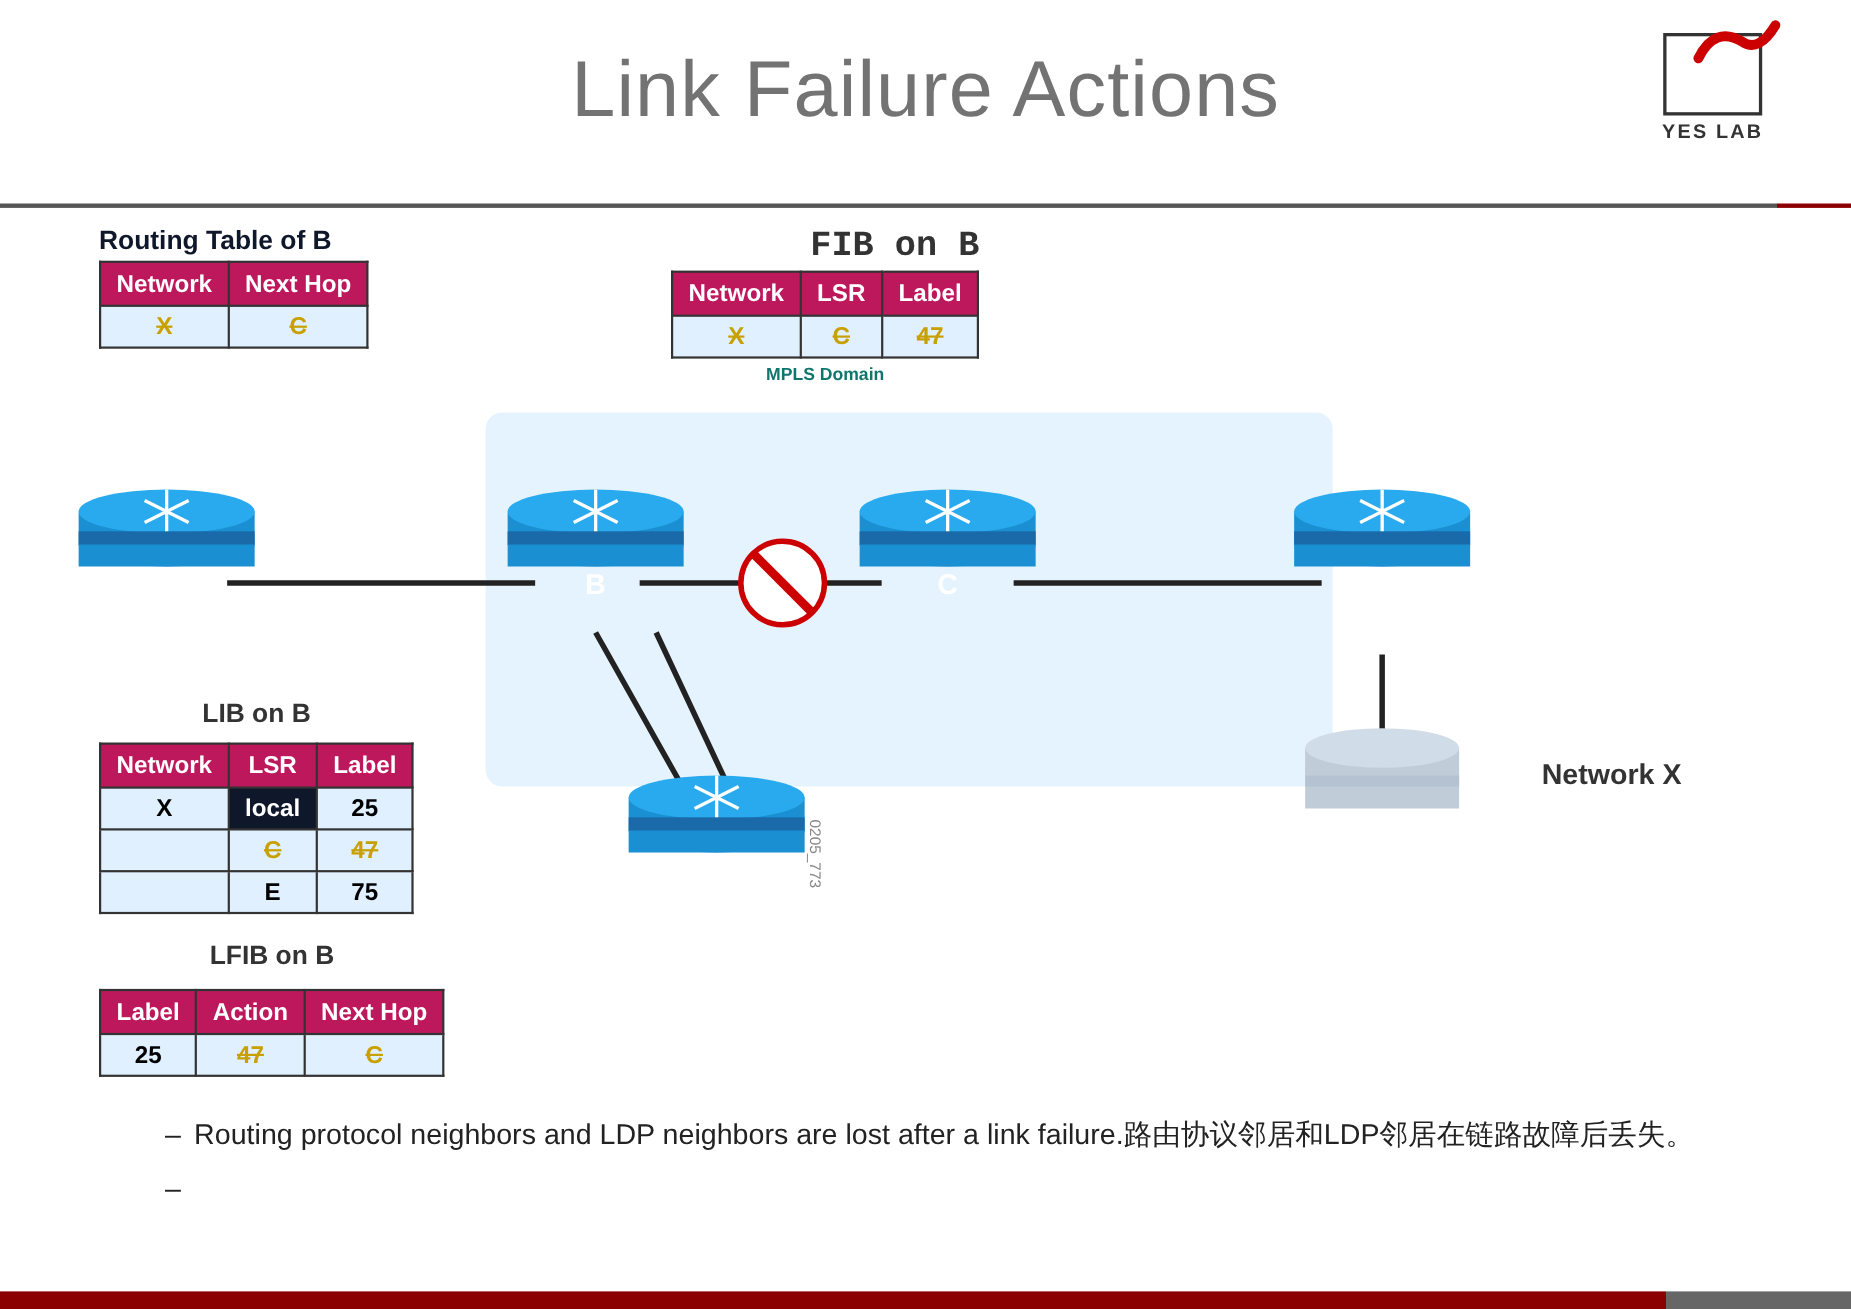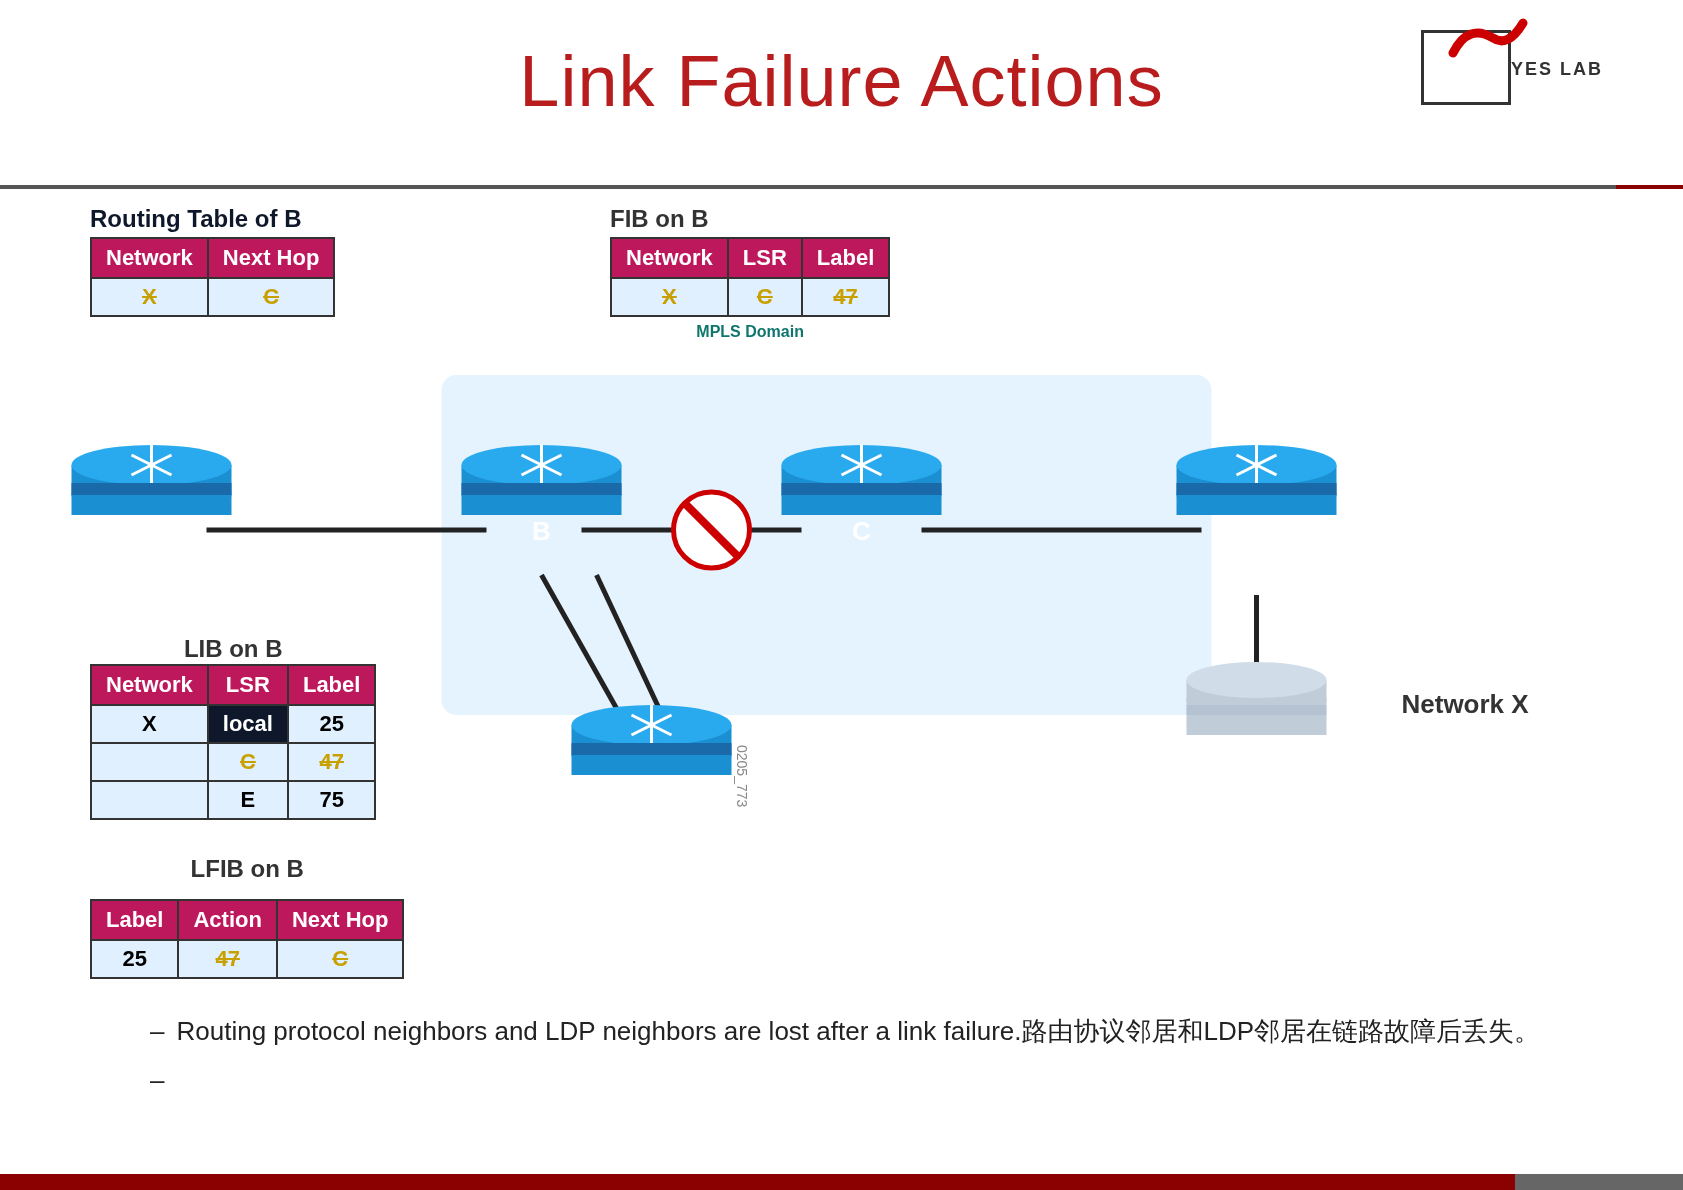--- a/index.html
+++ b/index.html
@@ -10,32 +10,32 @@
       font-family: 'Arial', sans-serif;
       overflow: hidden;
       position: relative;
     }
 
     
     .title {
       text-align: center;
       font-size: 72px;
       font-weight: 300;
-      color: #b91c1c;
+      color: #737373;
       padding-top: 40px;
       letter-spacing: 1px;
     }
 
     
     .yes-lab {
       position: absolute;
       top: 30px;
       right: 80px;
       display: flex;
-      flex-direction: row;
+      flex-direction: column;
       align-items: center;
     }
     .yes-lab-box {
       width: 90px;
       height: 75px;
       border: 3px solid #333;
       position: relative;
       background: #fff;
     }
     .yes-lab-check {
@@ -109,45 +109,46 @@
       margin-bottom: 4px;
     }
 
     
     .fib-on-b {
       position: absolute;
       top: 10px;
       left: 560px;
     }
     .fib-on-b .tbl-title {
-      font-size: 24px;
+      font-size: 32px;
       font-weight: bold;
       color: #333;
       margin-bottom: 4px;
-      text-align: left;
+      text-align: right;
+      font-family: Liberation Mono, monospace;
     }
     .fib-on-b .mpls-domain {
       font-size: 16px;
       font-weight: bold;
       color: #0f766e;
       margin-top: 6px;
       text-align: center;
     }
 
     
     .lib-on-b {
       position: absolute;
       top: 440px;
       left: 40px;
     }
     .lib-on-b .tbl-title {
       font-size: 24px;
       font-weight: bold;
       color: #333;
-      margin-bottom: 1px;
+      margin-bottom: 12px;
       text-align: center;
     }
 
     
     .lfib-on-b {
       position: absolute;
       top: 660px;
       left: 40px;
     }
     .lfib-on-b .tbl-title {

